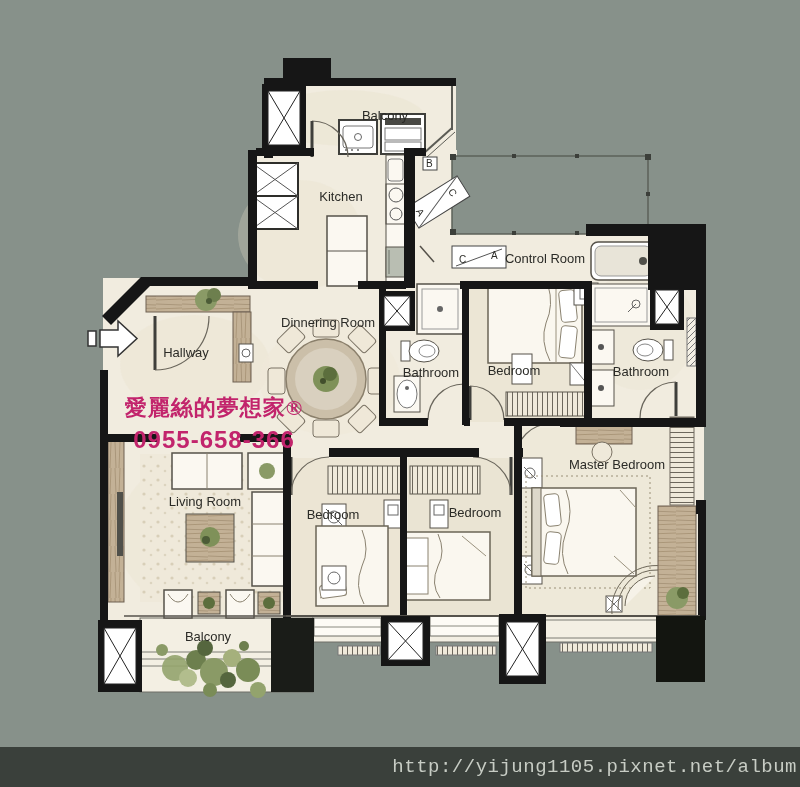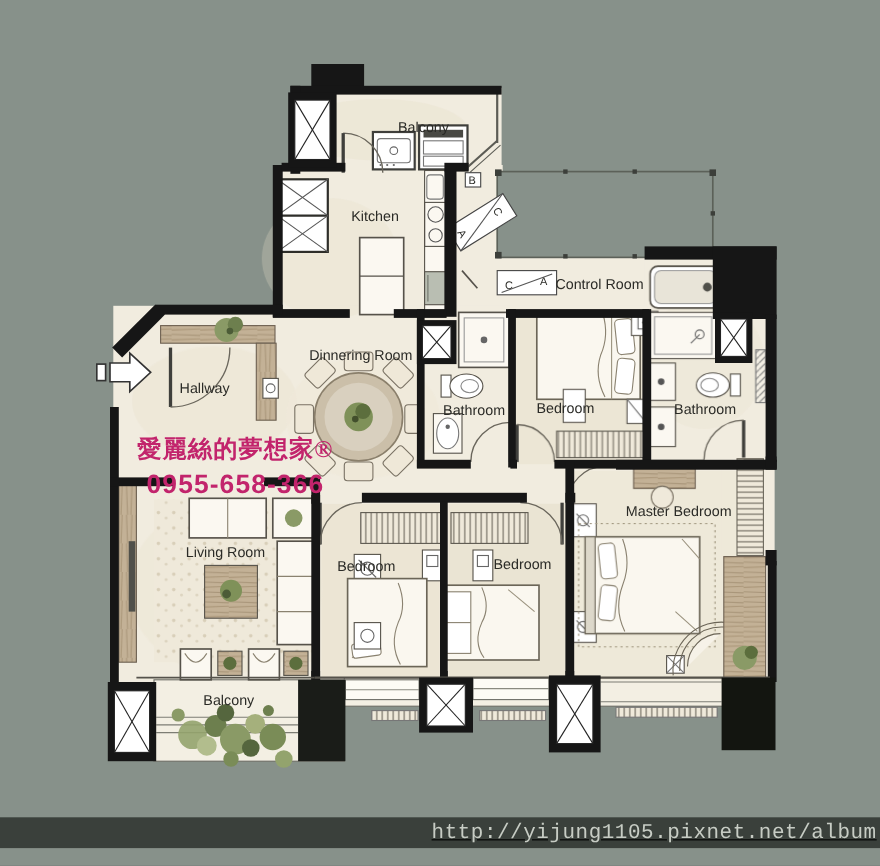--- a/index.html
+++ b/index.html
@@ -3,22 +3,22 @@
 <meta charset="utf-8">
 <style>
   html,body{margin:0;padding:0;}
   body{background:#666;font-family:"Liberation Sans",sans-serif;}
   .stage{position:relative;width:800px;height:787px;background:#87918a;overflow:hidden;}
   svg{position:absolute;left:0;top:0;}
   .lbl{font-family:"Liberation Sans",sans-serif;font-size:13px;fill:#2b2b27;}
   .lbl-s{font-family:"Liberation Sans",sans-serif;font-size:10px;fill:#2b2b27;}
   .pink1{font-family:"Liberation Serif","DejaVu Serif",serif;font-size:22px;font-weight:bold;fill:#c2246c;letter-spacing:1px;}
   .pink2{font-family:"Liberation Sans",sans-serif;font-size:24px;font-weight:bold;fill:#c2246c;letter-spacing:1px;}
-  .urlbar{position:absolute;left:0;bottom:16px;width:800px;height:28px;background:#3a403b;
-          display:flex;align-items:center;justify-content:flex-end;text-decoration:underline;}
+  .urlbar{position:absolute;left:0;bottom:0;width:800px;height:40px;background:#3a403b;
+          display:flex;align-items:center;justify-content:flex-end;}
   .urlbar span{font-family:"Liberation Mono","DejaVu Sans Mono",monospace;font-size:19px;
           color:#c7ccc4;padding-right:3px;letter-spacing:.5px;}
 </style>
 </head>
 <body>
 
 <div class="stage">
 <svg width="800" height="787" viewBox="0 0 800 787">
   <defs>
     <pattern id="hatchV" width="5" height="8" patternUnits="userSpaceOnUse">

